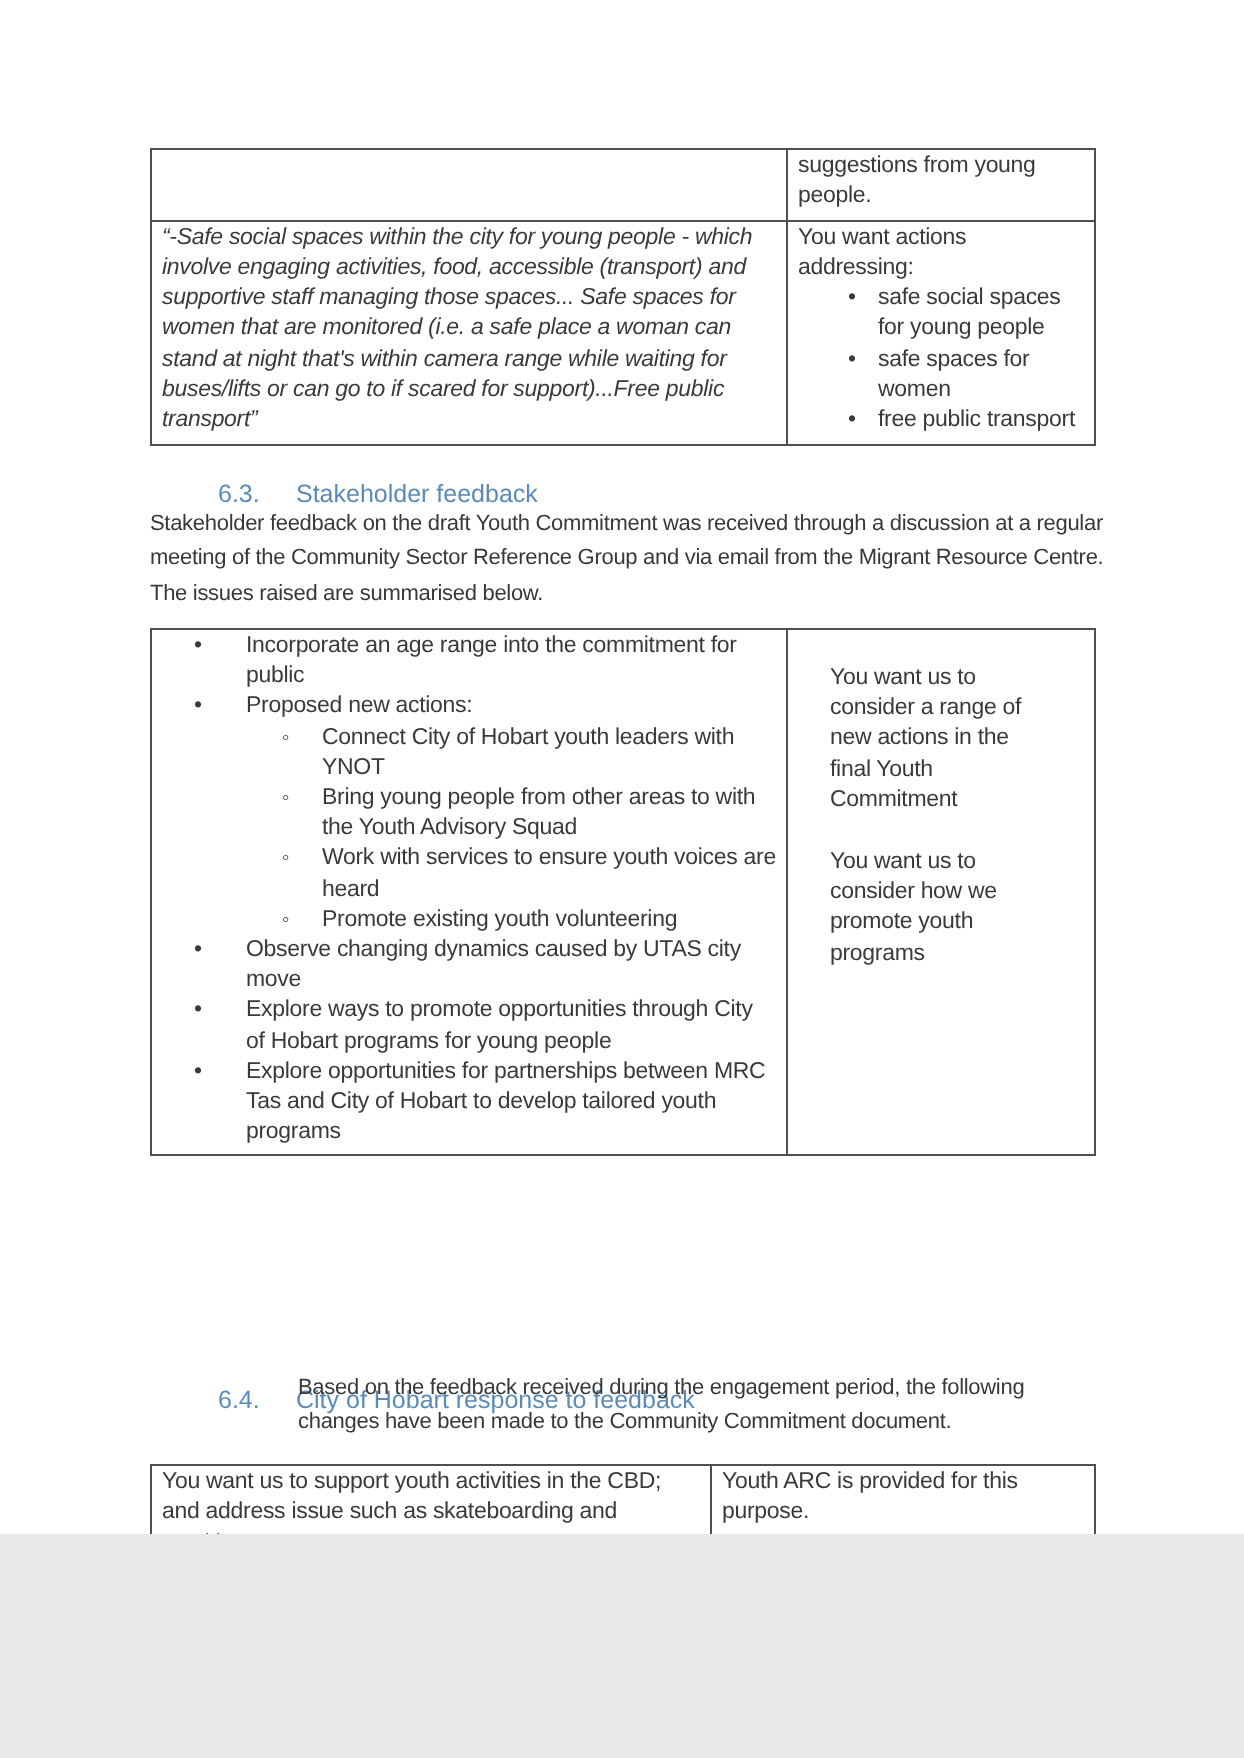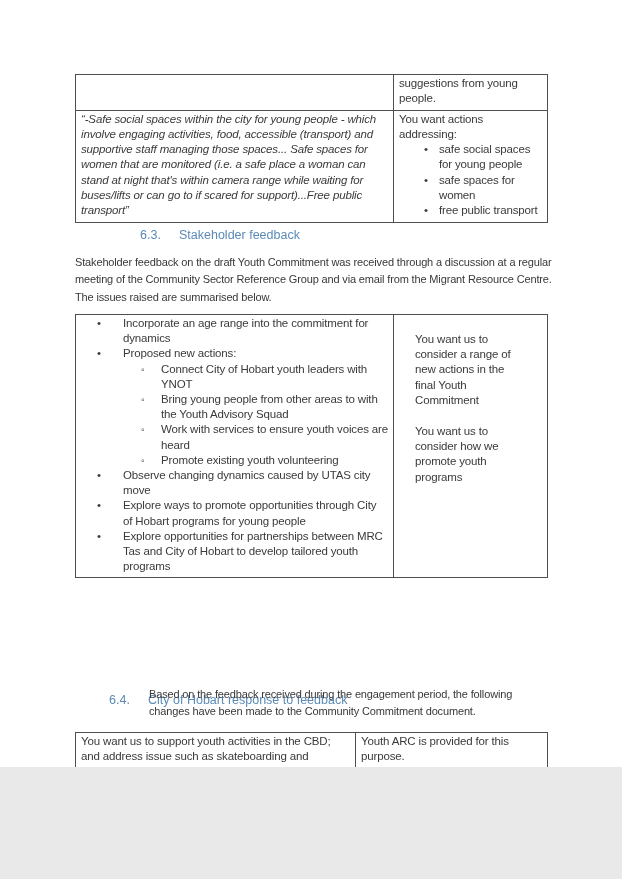--- a/index.html
+++ b/index.html
@@ -42,21 +42,21 @@
   #table2 .heard-cell div { margin:16px; }
   
   #table3 { top:732px; }
   #table3 .col-left { width:280px; }
   
   .section-heading {
     position:absolute; left:109px; font-size:12.5px; color:#5b8ab8;
     letter-spacing:0; white-space:nowrap;
   }
   .section-heading .sec-num { display:inline-block; width:39px; }
-  #heading-63 { top:228px;margin-left:31px; }
+  #heading-63 { top:240px; }
   #heading-64 { top:693px; }
   .body-para { position:absolute; font-size:11px; line-height:17.3px; color:#383838; }
   #para-63 { left:75px; top:254px; width:480px; }
   #para-64 { left:149px; top:686px; width:404px; }
 </style>
 </head>
 <body>
 
 <div class="page">
 
@@ -104,21 +104,21 @@
   <table class="doc-table" id="table2">
     <colgroup>
         <col class="col-left">
         <col>
       </colgroup>
     <tbody>
     <tr>
       <td>
         <div class="li l1">
           <span class="mk">•</span>
-          <span>Incorporate an age range into the commitment for dynamics</span>
+          <span>Incorporate an age range into the commitment for public</span>
         </div>
         <div class="li l1">
           <span class="mk">•</span>
           <span>Proposed new actions:</span>
         </div>
         <div class="li l2">
           <span class="mk">◦</span>
           <span>Connect City of Hobart youth leaders with YNOT</span>
         </div>
         <div class="li l2">

